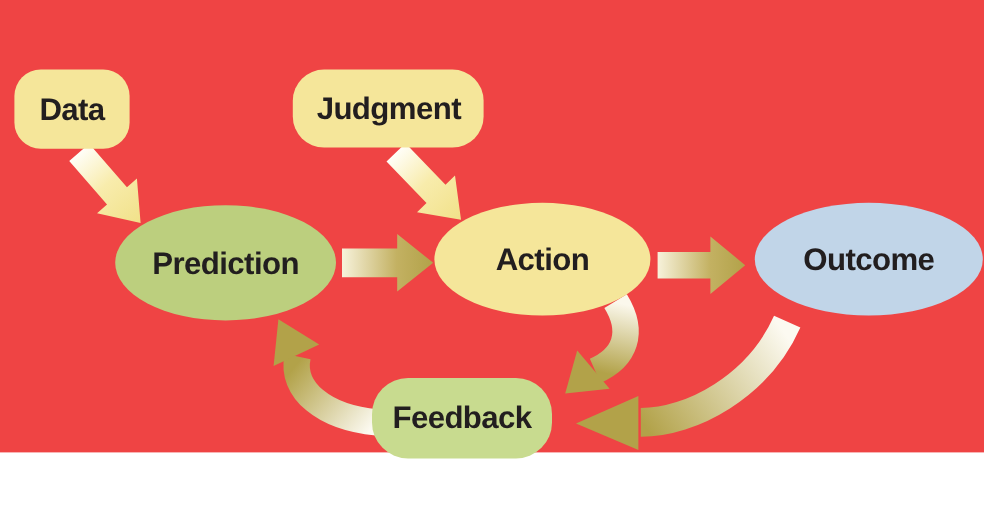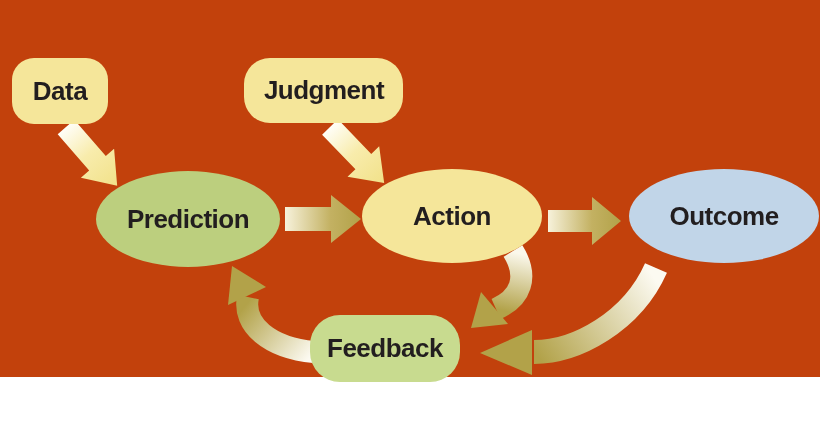--- a/index.html
+++ b/index.html
@@ -8,21 +8,21 @@
     background: #ffffff;
     width: 820px;
     height: 440px;
     overflow: hidden;
     font-family: "Liberation Sans", "DejaVu Sans", sans-serif;
   }
   .stage {
     position: relative;
     width: 820px;
     height: 377px;
-    background: #c2410c;
+    background: #ef4444;
     text-align: center;
   }
   svg text {
     font-family: "Liberation Sans", "DejaVu Sans", sans-serif;
     font-weight: bold;
     letter-spacing: -0.5px;
   }
 </style>
 </head>
 <body>

